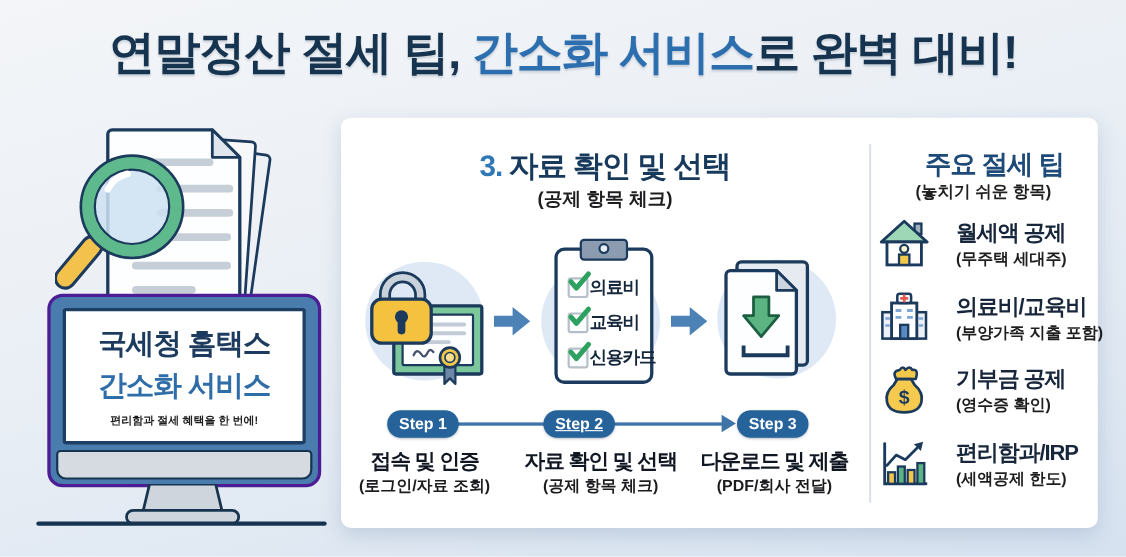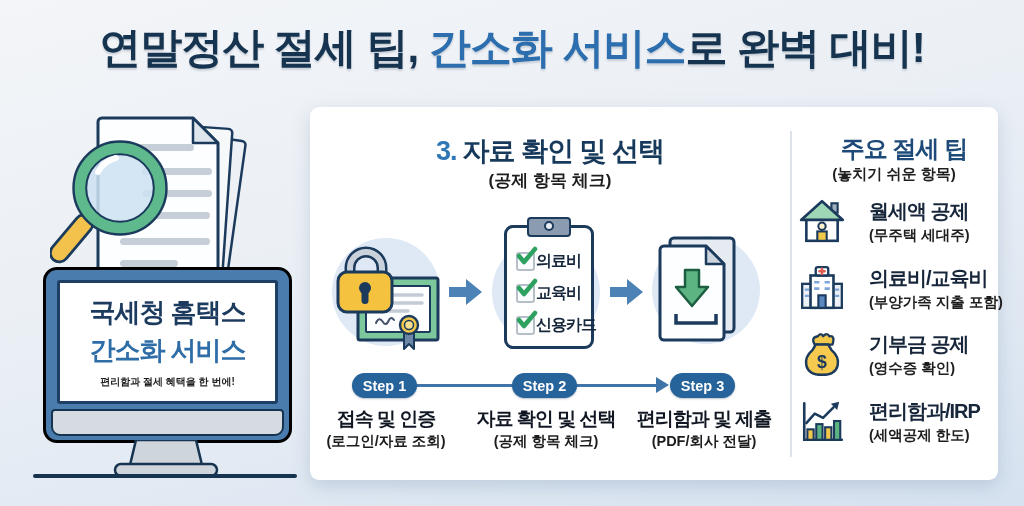--- a/index.html
+++ b/index.html
@@ -16,21 +16,21 @@
     position:absolute;top:20px;left:0;width:1024px;margin:0;
     text-align:center;font-size:42px;font-weight:800;letter-spacing:-1px;
     color:#16344f;text-shadow:0 2px 2px rgba(30,50,80,.18);
   }
   .page-title .accent{color:#2d6fae;}
 
   
   .docs-svg{position:absolute;left:50px;top:110px;}
   .monitor{
     position:absolute;left:43px;top:267px;width:243px;height:170px;
-    background:#4b7cae;border:3px solid #000000;border-radius:14px;
+    background:#4b7cae;border:3px solid #4c1d95;border-radius:14px;
   }
   .monitor .screen{
     position:absolute;left:11px;top:10px;width:215px;height:118px;
     background:#ffffff;border:3px solid #1d3f63;border-radius:3px;
     display:flex;flex-direction:column;align-items:center;justify-content:center;gap:3px;
     text-align:center;
   }
   .screen .l1{font-size:26px;font-weight:800;color:#1d3b5e;letter-spacing:-1px;}
   .screen .l2{font-size:26px;font-weight:800;color:#2e6da8;letter-spacing:-1px;}
   .screen .l3{font-size:10px;font-weight:700;color:#1d1d1f;margin-top:4px;}
@@ -219,26 +219,26 @@
       <rect x="20" y="4" width="64" height="94" rx="4" fill="#e6ebf1" stroke="#1b3a5c" stroke-width="3"></rect>
       <path d="M10,16 a4,4 0 0 1 4,-4 h42 l18,18 v72 a4,4 0 0 1 -4,4 h-56 a4,4 0 0 1 -4,-4 z" fill="#fdfeff" stroke="#1b3a5c" stroke-width="3" stroke-linejoin="round"></path>
       <path d="M56,12 v18 h18 z" fill="#ccd5df" stroke="#1b3a5c" stroke-width="2.5" stroke-linejoin="round"></path>
       <path d="M35,36 h14 v17 h9 L42,72 L26,53 h9 z" fill="#5cb482" stroke="#1b5e40" stroke-width="2.5" stroke-linejoin="round"></path>
       <path d="M26,80 v9 h40 v-9" fill="none" stroke="#1b3a5c" stroke-width="3.5"></path>
     </svg>
 
     <div class="conn-line"></div>
     <div class="conn-arrow"></div>
     <div class="pill" style="left:42px;">Step 1</div>
-    <div class="pill" style="left:202px;">Step 2</div>
+    <div class="pill" style="left:184px;text-decoration:underline;">Step 2</div>
     <div class="pill" style="left:360px;">Step 3</div>
 
     <div class="step-title" style="left:0;">접속 및 인증</div>
     <div class="step-title" style="left:160px;">자료 확인 및 선택</div>
-    <div class="step-title" style="left:318px;">편리함과 및 제출</div>
+    <div class="step-title" style="left:318px;">다운로드 및 제출</div>
 
     <div class="step-sub" style="left:0;">(로그인/자료 조회)</div>
     <div class="step-sub" style="left:160px;">(공제 항목 체크)</div>
     <div class="step-sub" style="left:318px;">(PDF/회사 전달)</div>
 
     <div class="divider"></div>
 
     <h3 class="tips-title">주요 절세 팁</h3>
     <div class="tips-sub">(놓치기 쉬운 항목)</div>
 

